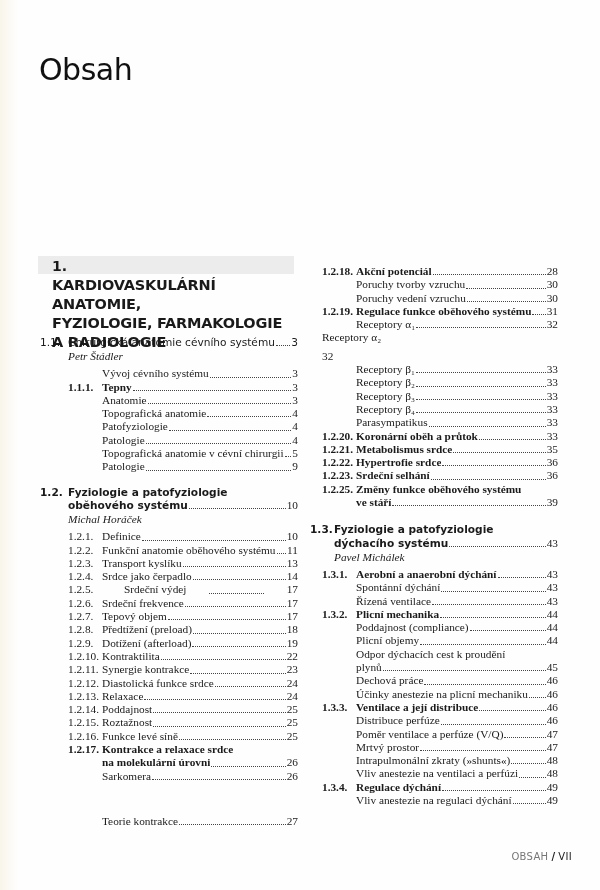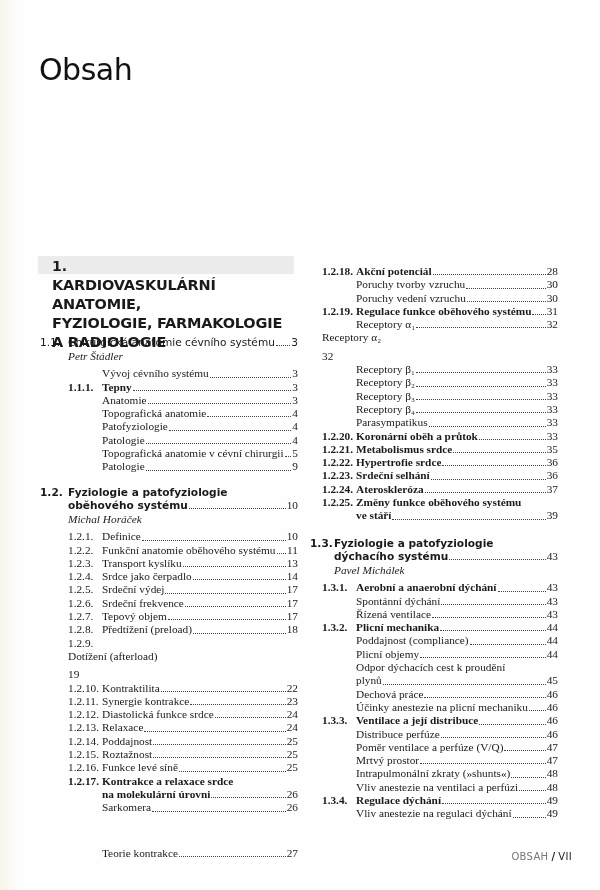--- a/index.html
+++ b/index.html
@@ -165,21 +165,21 @@
         <span class="lbl">Transport kyslíku</span>
         <span class="dots"></span>
         <span class="pg" style="font-weight: normal;">13</span>
       </div>
       <div class="row" style="padding-left: 28px;">
         <span class="num" style="width: 34px;">1.2.4.</span>
         <span class="lbl">Srdce jako čerpadlo</span>
         <span class="dots"></span>
         <span class="pg" style="font-weight: normal;">14</span>
       </div>
-      <div class="row" style="padding-left: 28px;">
+      <div class="row" style="padding-left: 28px; gap: 22px;">
         <span class="num" style="width: 34px;">1.2.5.</span>
         <span class="lbl">Srdeční výdej</span>
         <span class="dots"></span>
         <span class="pg" style="font-weight: normal;">17</span>
       </div>
       <div class="row" style="padding-left: 28px;">
         <span class="num" style="width: 34px;">1.2.6.</span>
         <span class="lbl">Srdeční frekvence</span>
         <span class="dots"></span>
         <span class="pg" style="font-weight: normal;">17</span>
@@ -189,21 +189,21 @@
         <span class="lbl">Tepový objem</span>
         <span class="dots"></span>
         <span class="pg" style="font-weight: normal;">17</span>
       </div>
       <div class="row" style="padding-left: 28px;">
         <span class="num" style="width: 34px;">1.2.8.</span>
         <span class="lbl">Předtížení (preload)</span>
         <span class="dots"></span>
         <span class="pg" style="font-weight: normal;">18</span>
       </div>
-      <div class="row" style="padding-left: 28px; flex-direction: column;">
+      <div class="row" style="padding-left: 28px;">
         <span class="num" style="width: 34px;">1.2.9.</span>
         <span class="lbl">Dotížení (afterload)</span>
         <span class="dots"></span>
         <span class="pg" style="font-weight: normal;">19</span>
       </div>
       <div class="row" style="padding-left: 28px;">
         <span class="num" style="width: 34px;">1.2.10.</span>
         <span class="lbl">Kontraktilita</span>
         <span class="dots"></span>
         <span class="pg" style="font-weight: normal;">22</span>
@@ -358,26 +358,20 @@
         <span class="lbl">Hypertrofie srdce</span>
         <span class="dots"></span>
         <span class="pg" style="font-weight: normal;">36</span>
       </div>
       <div class="row bold" style="padding-left: 0px;">
         <span class="num" style="width: 34px;">1.2.23.</span>
         <span class="lbl">Srdeční selhání</span>
         <span class="dots"></span>
         <span class="pg" style="font-weight: normal;">36</span>
       </div>
-      <div class="row bold" style="padding-left: 0px;">
-        <span class="num" style="width: 34px;">1.2.24.</span>
-        <span class="lbl">Ateroskleróza</span>
-        <span class="dots"></span>
-        <span class="pg" style="font-weight: normal;">37</span>
-      </div>
     </div>
   <div>
     <div class="row bold">
         <span class="num" style="width:34px">1.2.25.</span>
         <span class="lbl">Změny funkce oběhového systému</span>
       </div>
     <div class="row bold" style="padding-left:34px">
       <span class="lbl">ve stáří</span>
       <span class="dots"></span>
       <span class="pg" style="font-weight:normal">39</span>

